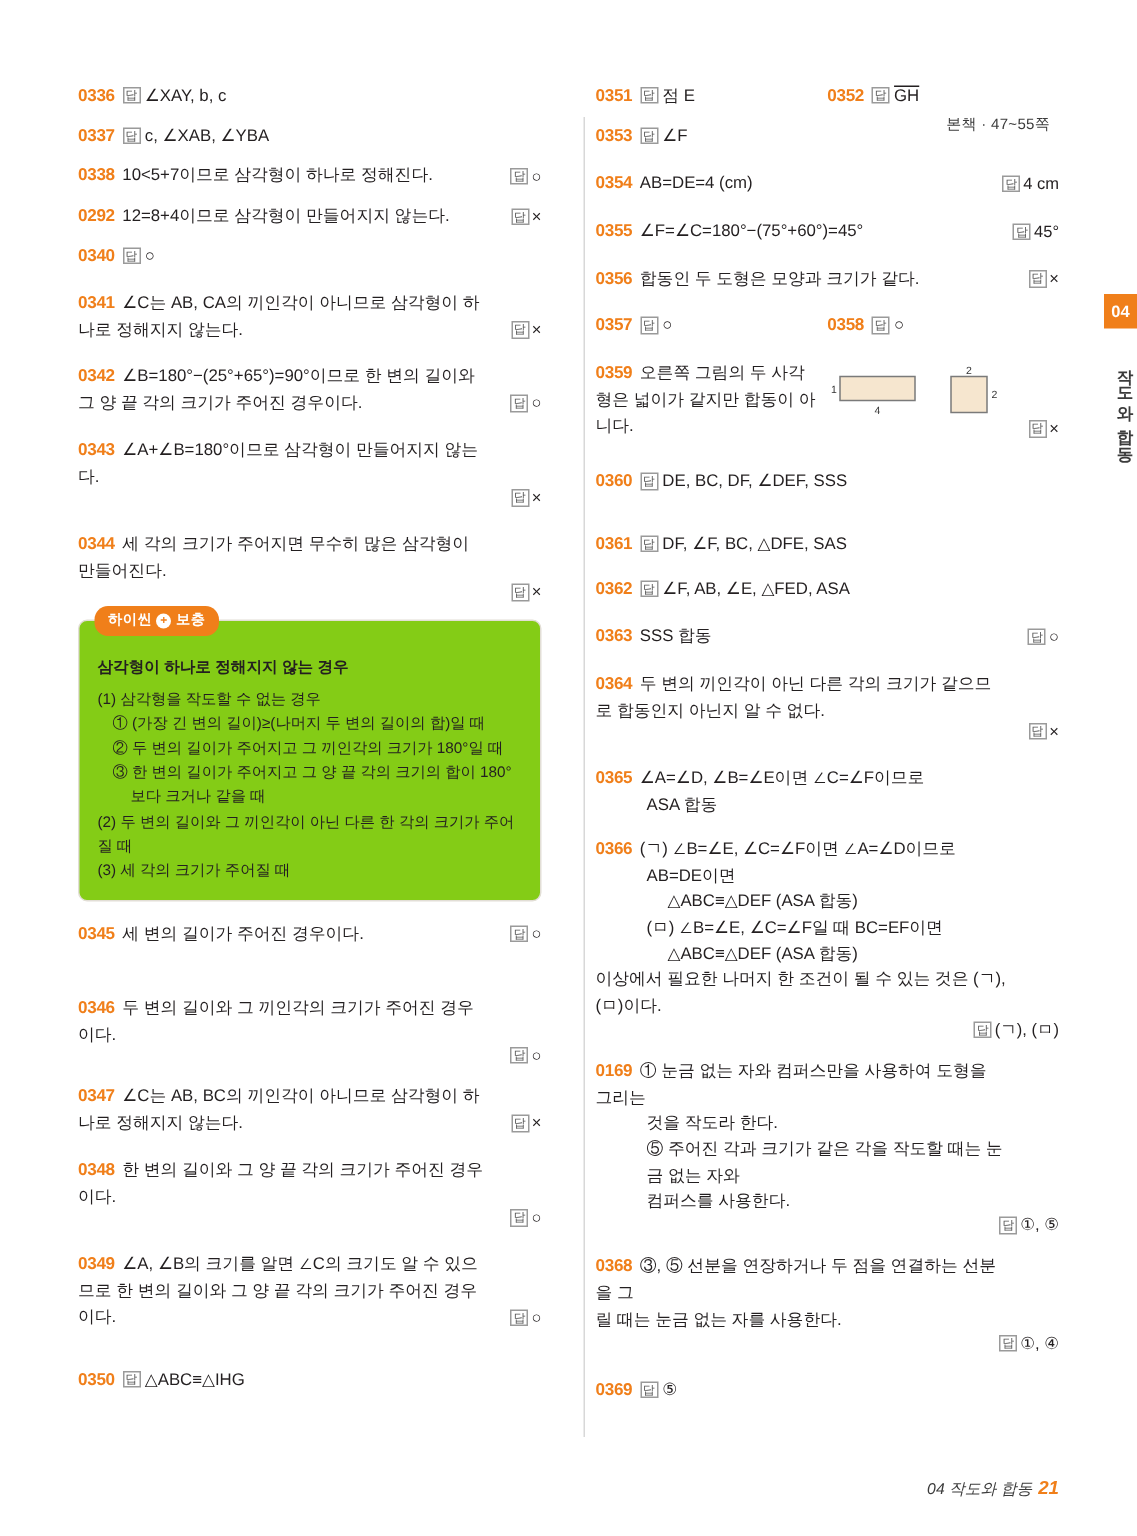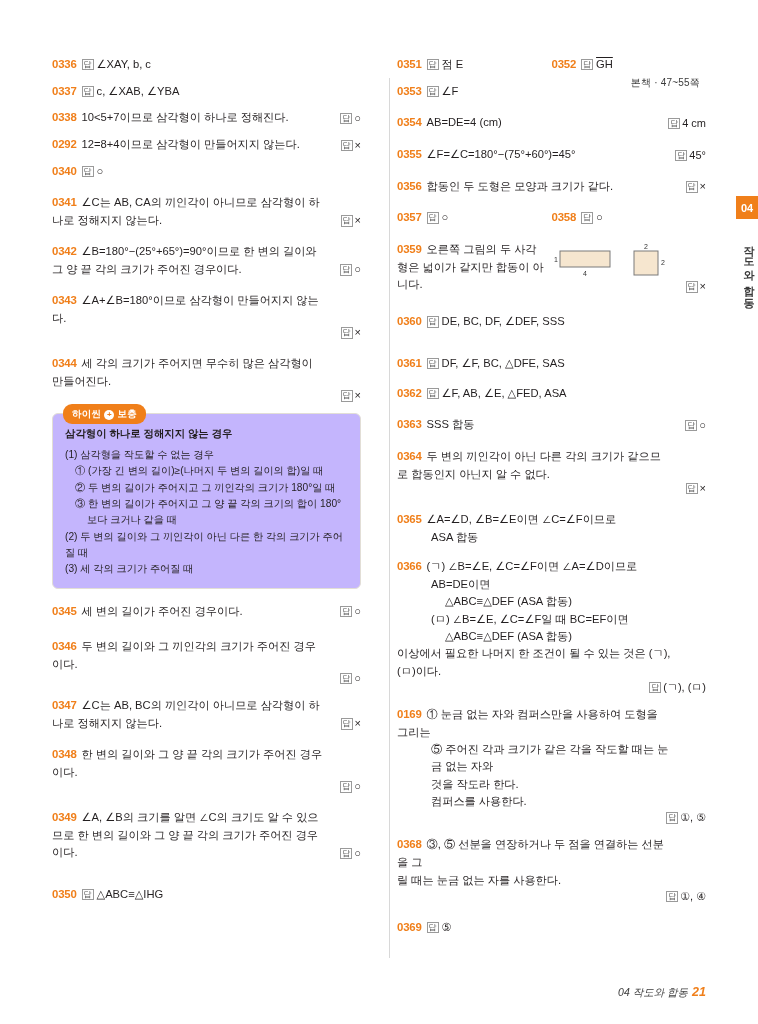--- a/index.html
+++ b/index.html
@@ -112,23 +112,23 @@
   .mark .ansbox { margin-right: 2px; }
   .ov { text-decoration: overline; }
   .two-up {
     display: flex;
   }
   .two-up > div { width: 50%; }
 
   
   .note {
     border: 1px solid #e2ded6;
-    background: #c4b5fd;
+    background: #84cc16;
     border-radius: 6px;
-    padding: 12px 12px 10px 12px;
+    padding: 24px 12px 10px 12px;
     margin: 6px 0 14px 0;
     position: relative;
     font-size: 10.2px;
     line-height: 1.6;
   }
   .note-badge {
     position: absolute;
     top: -10px;
     left: 10px;
     background: #f07f1a;
@@ -263,21 +263,21 @@
         <div class="note-line ind2">보다 크거나 같을 때</div>
         <div class="note-line">(2) 두 변의 길이와 그 끼인각이 아닌 다른 한 각의 크기가 주어질 때</div>
         <div class="note-line">(3) 세 각의 크기가 주어질 때</div>
       </div>
 
       <div class="item">
         <span class="num">0345</span><span>세 변의 길이가 주어진 경우이다.</span>
         <span class="mark"><span class="ansbox">답</span><span>○</span></span>
       </div>
 
-      <div class="item" style="margin-top:18px;">
+      <div class="item" style="margin-top:32px;">
         <span class="num">0346</span><span>두 변의 길이와 그 끼인각의 크기가 주어진 경우이다.</span>
         <div style="height:14px"></div>
         <span class="mark"><span class="ansbox">답</span><span>○</span></span>
       </div>
 
       <div class="item" style="margin-top:10px;">
         <span class="num">0347</span><span>∠C는 AB, BC의 끼인각이 아니므로 삼각형이 하나로 정해지지 않는다.</span>
         <span class="mark"><span class="ansbox">답</span><span>×</span></span>
       </div>
 
@@ -395,22 +395,22 @@
         <div style="padding-left:34px;">AB=DE이면</div>
         <div style="padding-left:48px;">△ABC≡△DEF (ASA 합동)</div>
         <div style="padding-left:34px;">(ㅁ) ∠B=∠E, ∠C=∠F일 때 BC=EF이면</div>
         <div style="padding-left:48px;">△ABC≡△DEF (ASA 합동)</div>
         <div>이상에서 필요한 나머지 한 조건이 될 수 있는 것은 (ㄱ), (ㅁ)이다.</div>
         <span class="mark" style="bottom:-16px;"><span class="ansbox">답</span><span>(ㄱ), (ㅁ)</span></span>
       </div>
 
       <div class="item" style="margin-top:26px;">
         <span class="num">0169</span><span>① 눈금 없는 자와 컴퍼스만을 사용하여 도형을 그리는</span>
+        <div style="padding-left:34px;">것을 작도라 한다.</div>
         <div style="padding-left:34px;">⑤ 주어진 각과 크기가 같은 각을 작도할 때는 눈금 없는 자와</div>
-        <div style="padding-left:34px;">것을 작도라 한다.</div>
         <div style="padding-left:34px;">컴퍼스를 사용한다.</div>
         <span class="mark" style="bottom:-16px;"><span class="ansbox">답</span><span>①, ⑤</span></span>
       </div>
 
       <div class="item" style="margin-top:26px;">
         <span class="num">0368</span><span>③, ⑤ 선분을 연장하거나 두 점을 연결하는 선분을 그</span>
         <div>릴 때는 눈금 없는 자를 사용한다.</div>
         <span class="mark" style="bottom:-16px;"><span class="ansbox">답</span><span>①, ④</span></span>
       </div>
 

